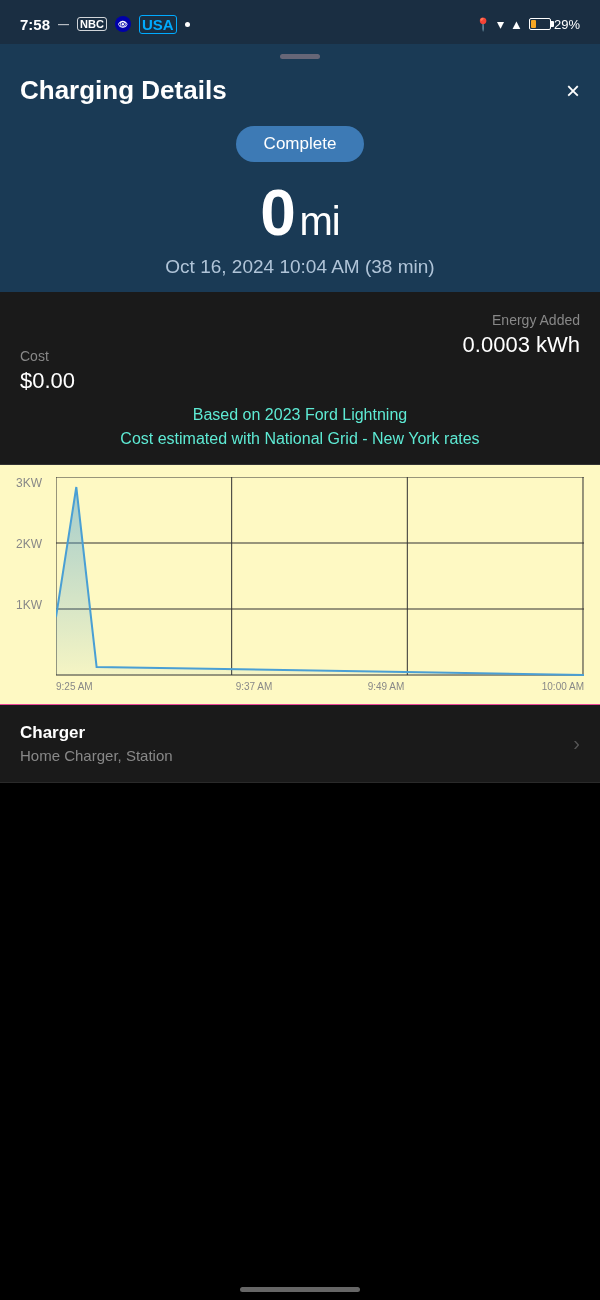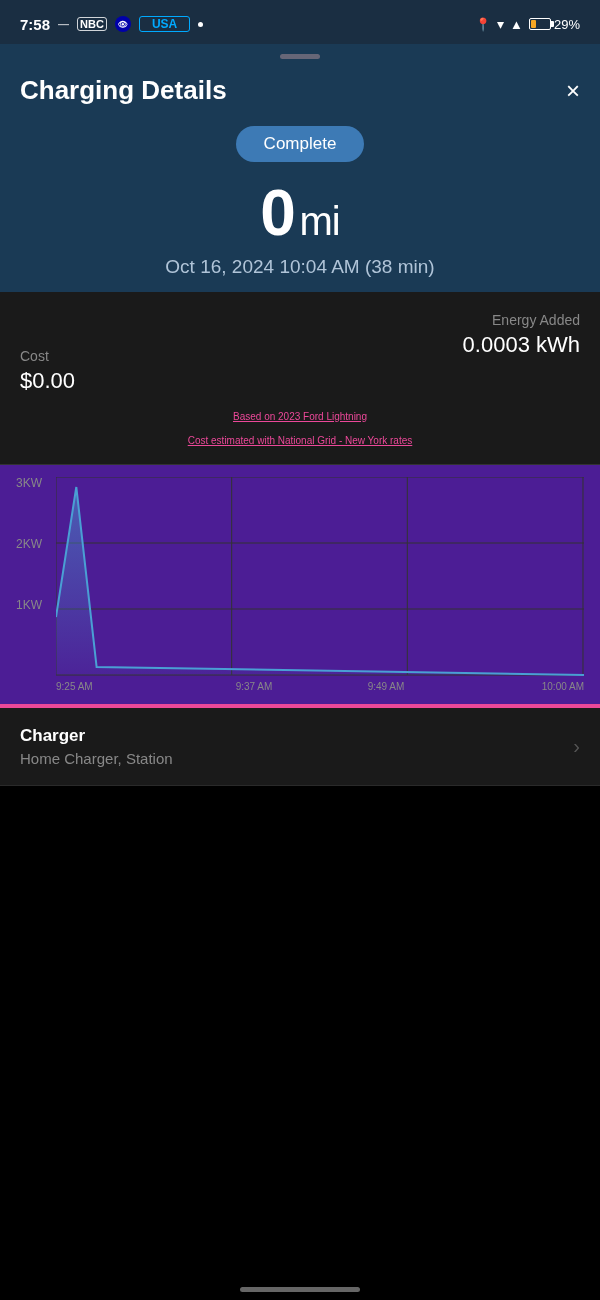--- a/index.html
+++ b/index.html
@@ -157,31 +157,30 @@
     .stat-value {
       font-size: 22px;
       font-weight: 500;
       color: #fff;
     }
     .link-row {
       text-align: center;
       margin-bottom: 6px;
     }
     .info-link {
-      color: #ec4899;
-      font-size: 10px;
-      text-decoration: underline;
+      color: #5eead4;
+      font-size: 16px;
       cursor: pointer;
     }
 
     
     .chart-section {
-      background: #4c1d95;
+      background: #fef9c3;
       padding: 12px 16px 12px 16px;
-      border-bottom: 4px solid #ec4899;
+      border-bottom: 1px solid #ec4899;
     }
     .chart-wrapper {
       position: relative;
       width: 100%;
     }
     .chart-y-labels {
       position: absolute;
       left: 0;
       top: 0;
       bottom: 28px;
@@ -287,21 +286,21 @@
 
 <div class="status-bar">
   <div class="status-left">
     <span>7:58</span>
     <span style="font-size:11px;opacity:0.7">—</span>
 
     <span style="font-size:13px;font-weight:700;border:1.5px solid rgba(255,255,255,0.8);border-radius:3px;padding:0 2px;font-size:11px;">NBC</span>
 
     <span style="width:16px;height:16px;border-radius:50%;background:#00a;display:inline-flex;align-items:center;justify-content:center;font-size:8px;font-weight:700;">👁</span>
 
-    <span style="font-size:12px;font-weight:700;color:#00aaff;border:1.5px solid #00aaff;border-radius:3px;padding:0 12px;">USA</span>
+    <span style="font-size:15px;font-weight:700;color:#00aaff;border:1.5px solid #00aaff;border-radius:3px;padding:0 2px;">USA</span>
     <span style="width:5px;height:5px;background:#fff;border-radius:50%;display:inline-block;"></span>
   </div>
   <div class="status-right">
 
     <span>📍</span>
 
     <span style="font-size:14px;">▾</span>
 
     <span style="font-size:13px;">▲</span>
 

